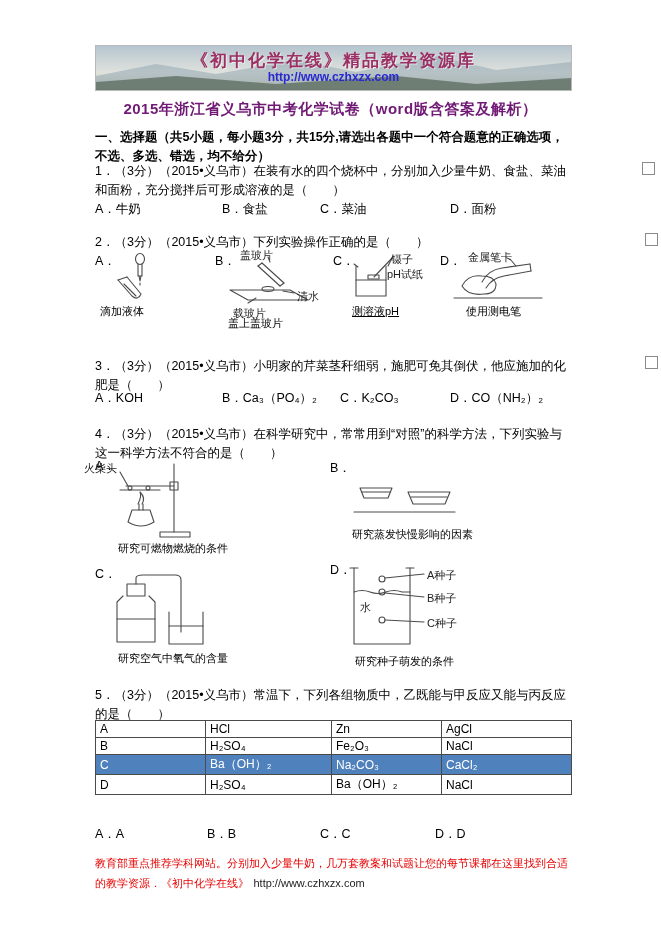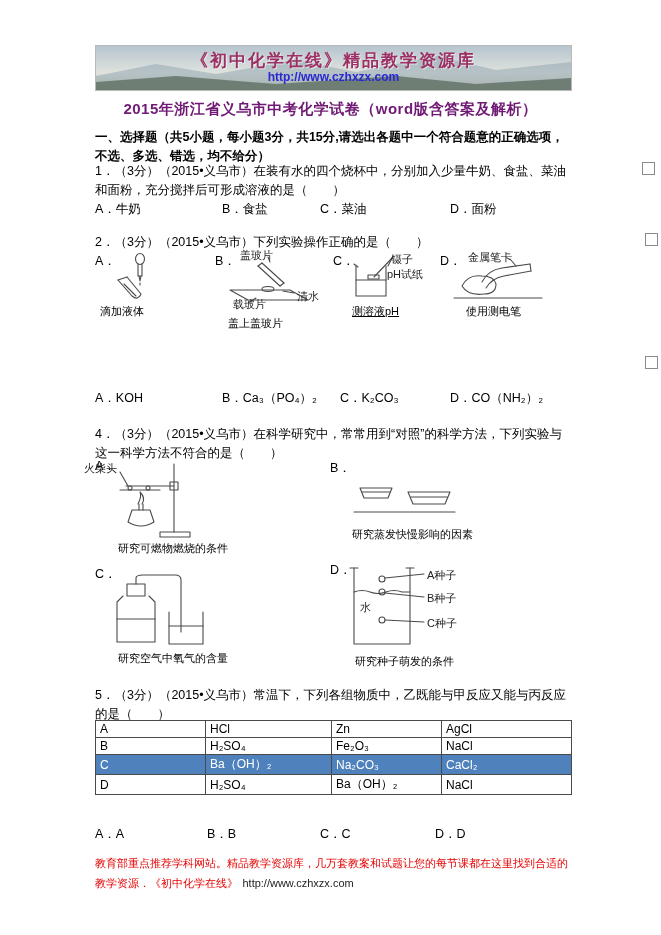--- a/index.html
+++ b/index.html
@@ -81,21 +81,21 @@
     <ellipse cx="40" cy="41" rx="6" ry="2.5"></ellipse>
     <path d="M30,18 L52,38"></path>
     <path d="M34,15 L56,35"></path>
     <line x1="30" y1="18" x2="34" y2="15"></line>
     <line x1="52" y1="38" x2="56" y2="35"></line>
     <line x1="40" y1="9" x2="42" y2="14"></line>
     <line x1="20" y1="55" x2="28" y2="50"></line>
     <line x1="66" y1="45" x2="55" y2="43"></line>
   </svg>
   <span class="lbl abs" style="left:240px;top:248px;">盖玻片</span>
-  <span class="lbl abs" style="left:233px;top:297px;">载玻片</span>
+  <span class="lbl abs" style="left:233px;top:306px;">载玻片</span>
   <span class="lbl abs" style="left:297px;top:289px;">清水</span>
   <span class="cap abs" style="left:228px;top:316px;">盖上盖玻片</span>
 
   <span class="letter abs" style="left:333px;top:253px;">C．</span>
   <svg class="fig abs" style="left:348px;top:250px;" width="58" height="52" viewBox="0 0 58 52">
     <path d="M8,16 L8,46 L38,46 L38,16"></path>
     <line x1="6" y1="14" x2="10" y2="17"></line>
     <line x1="8" y1="30" x2="38" y2="30"></line>
     <line x1="46" y1="6" x2="26" y2="27"></line>
     <rect x="20" y="25" width="11" height="4"></rect>
@@ -110,20 +110,21 @@
     <path d="M30,26 Q36,14 50,12 L78,8"></path>
     <path d="M34,32 Q40,22 52,20 L79,15"></path>
     <line x1="78" y1="8" x2="79" y2="15"></line>
     <path d="M10,30 Q16,18 30,20 Q42,20 44,28 Q44,38 32,38 Q16,40 10,30 Z"></path>
     <line x1="2" y1="42" x2="90" y2="42"></line>
     <line x1="58" y1="3" x2="64" y2="10"></line>
   </svg>
   <span class="lbl abs" style="left:468px;top:250px;">金属笔卡</span>
   <span class="cap abs" style="left:466px;top:304px;">使用测电笔</span>
 
+  <div class="txt abs" style="left:95px;top:357px;width:478px;">3．（3分）（2015•义乌市）小明家的芹菜茎秆细弱，施肥可免其倒伏，他应施加的化肥是（　　）</div>
   <div class="abs" style="left:95px;top:390px;width:478px;height:18px;">
     <span class="opt abs" style="left:0;">A．KOH</span>
     <span class="opt abs" style="left:127px;">B．Ca₃（PO₄）₂</span>
     <span class="opt abs" style="left:245px;">C．K₂CO₃</span>
     <span class="opt abs" style="left:355px;">D．CO（NH₂）₂</span>
   </div>
 
   <div class="txt abs" style="left:95px;top:425px;width:478px;">4．（3分）（2015•义乌市）在科学研究中，常常用到“对照”的科学方法，下列实验与这一科学方法不符合的是（　　）</div>
 
   <span class="letter abs" style="left:95px;top:458px;">A．</span>
@@ -226,17 +227,17 @@
     <span class="opt abs" style="left:112px;">B．B</span>
     <span class="opt abs" style="left:225px;">C．C</span>
     <span class="opt abs" style="left:340px;">D．D</span>
   </div>
 
   <div class="ansbox abs" style="left:642px;top:162px;"></div>
   <div class="ansbox abs" style="left:645px;top:233px;"></div>
   <div class="ansbox abs" style="left:645px;top:356px;"></div>
 
   <div class="abs" style="left:95px;top:853px;width:480px;">
-    <span class="footer-text">教育部重点推荐学科网站。精品教学资源库，几万套教案和试题让您的每节课都在这里找到合适的教学资源．《初中化学在线》</span>
+    <span class="footer-text">教育部重点推荐学科网站。分别加入少量牛奶，几万套教案和试题让您的每节课都在这里找到合适的教学资源．《初中化学在线》</span>
     <span class="footer-url">http://www.czhxzx.com</span>
   </div>
 
 </div>
 
 </body></html>

